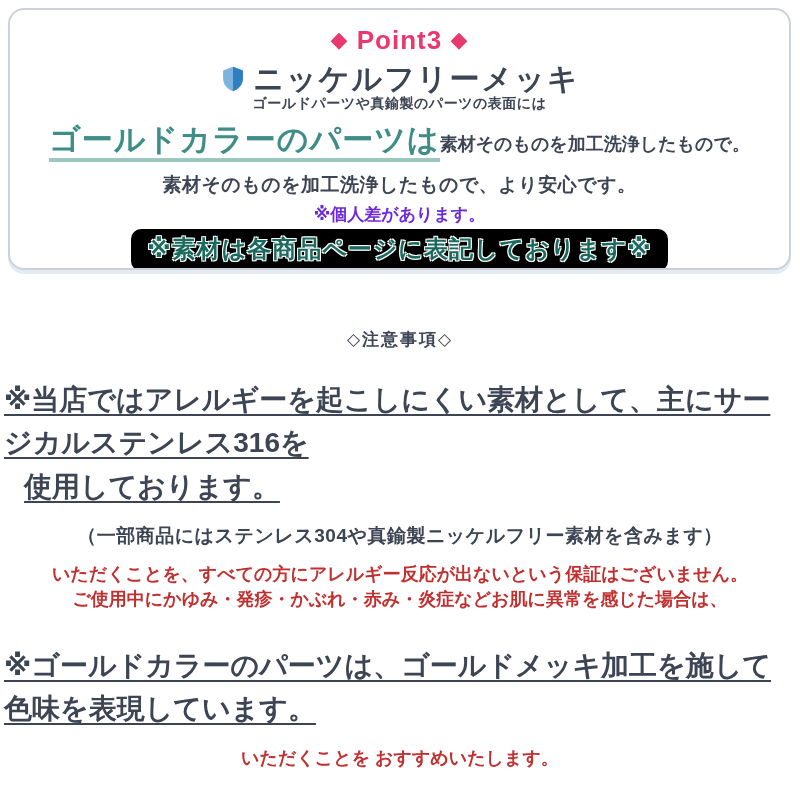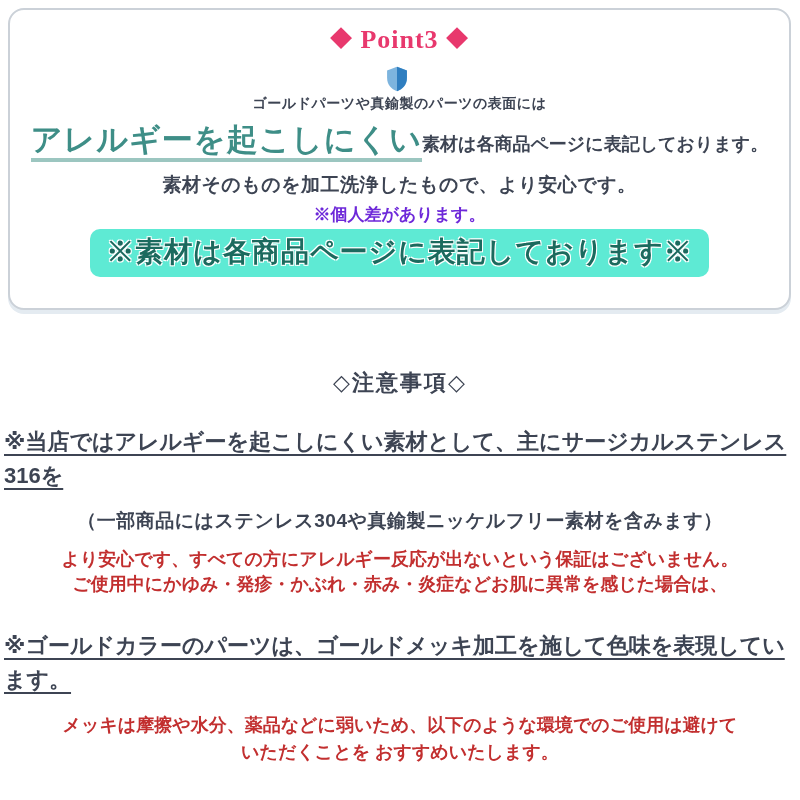--- a/index.html
+++ b/index.html
@@ -7,28 +7,27 @@
     width: 800px; height: 800px;
     background: #ffffff;
     font-family: "Liberation Sans", "DejaVu Sans", sans-serif;
     overflow: hidden;
     color: #3d4453;
   }
   
   .card {
     margin: 8px;
     width: 783px;
-    height: 302px;
+    height: 262px;
     border: 2px solid #cbd1d8;
     border-radius: 16px;
     background: #ffffff;
     box-shadow: 0 4px 0 #e4ebf1;
     text-align: center;
     overflow: hidden;
-    font-family: Liberation Serif, serif;
   }
   .point-title {
     margin-top: 17px;
     font-size: 26px;
     font-weight: bold;
     color: #e8386d;
     letter-spacing: 1px;
     line-height: 1;
   }
   .point-title .diamond { font-size: 22px; vertical-align: 2px; }
@@ -63,42 +62,42 @@
   .silver-line2 { margin-top: 7px; font-size: 19px; font-weight: bold; letter-spacing: 0.5px; }
   .red-note {
     margin-top: 5px;
     font-size: 17px;
     font-weight: bold;
     color: #6d28d9;
   }
   .pill-wrap { margin-top: 3px; }
   .pill {
     display: inline-block;
-    background: #5eead4;
+    background: #000000;
     color: #1b6a5e;
-    font-size: 28px;
+    font-size: 24px;
     font-weight: bold;
     padding: 4px 16px 6px 16px;
     border-radius: 10px;
     letter-spacing: 1px;
     text-shadow: -1px -1px 0 #fff, 1px -1px 0 #fff, -1px 1px 0 #fff, 1px 1px 0 #fff;
   }
   
   .notice-heading {
     margin-top: 58px;
     text-align: center;
-    font-size: 22px;
+    font-size: 17px;
     font-weight: bold;
     letter-spacing: 2px;
   }
   .main-note {
     margin-top: 27px;
     margin-left: 4px;
     margin-right: 4px;
-    font-size: 22px;
+    font-size: 28px;
     font-weight: bold;
     line-height: 1.55;
   }
   .main-note .uline {
     text-decoration: underline;
     text-decoration-thickness: 2px;
     text-underline-offset: 5px;
   }
   .main-note .indent { padding-left: 20px; }
   .sub-note {
@@ -126,51 +125,51 @@
   <div class="point-title">
     <span class="diamond">◆</span>
     <span>Point3</span>
     <span class="diamond">◆</span>
   </div>
 
   <div class="card-title">
     <svg class="shield" width="28" height="28" viewBox="0 0 24 24">
       <path d="M12 1.5 L20.5 4.8 V11 C20.5 16.8 17 20.7 12 22.6 C7 20.7 3.5 16.8 3.5 11 V4.8 Z" fill="#7db4de"></path>
       <path d="M12 1.5 L20.5 4.8 V11 C20.5 16.8 17 20.7 12 22.6 Z" fill="#2f7ec0"></path>
-    </svg>
+    </svg><span>ニッケルフリーメッキ</span>
   </div>
 
   <div class="intro-line">ゴールドパーツや真鍮製のパーツの表面には</div>
 
   <div class="big-line">
-    <span class="highlight">アレルギーを起こしにくい</span><span>素材は各商品ページに表記しております。</span>
+    <span class="highlight">ゴールドカラーのパーツは</span><span>素材そのものを加工洗浄したもので。</span>
   </div>
 
   <div class="silver-line2">素材そのものを加工洗浄したもので、より安心です。</div>
 
   <div class="red-note">※個人差があります。</div>
 
   <div class="pill-wrap">
     <span class="pill">※素材は各商品ページに表記しております※</span>
   </div>
 </div>
 
 <div class="notice-heading">◇注意事項◇</div>
 
 <div class="main-note">
   <span class="uline">※当店ではアレルギーを起こしにくい素材として、主にサージカルステンレス316を</span><br>
+  <span class="uline indent">使用しております。</span>
 </div>
 
 <div class="sub-note">（一部商品にはステンレス304や真鍮製ニッケルフリー素材を含みます）</div>
 
 <div class="warning">
-  <div>より安心です、すべての方にアレルギー反応が出ないという保証はございません。</div>
+  <div>いただくことを、すべての方にアレルギー反応が出ないという保証はございません。</div>
   <div>ご使用中にかゆみ・発疹・かぶれ・赤み・炎症などお肌に異常を感じた場合は、</div>
 </div>
 
 <div class="main-note main-note2">
   <span class="uline">※ゴールドカラーのパーツは、ゴールドメッキ加工を施して色味を表現しています。</span>
 </div>
 
 <div class="warning warning2">
-  <div>メッキは摩擦や水分、薬品などに弱いため、以下のような環境でのご使用は避けて</div>
   <div>いただくことを おすすめいたします。</div>
 </div>
 
 </body></html>

